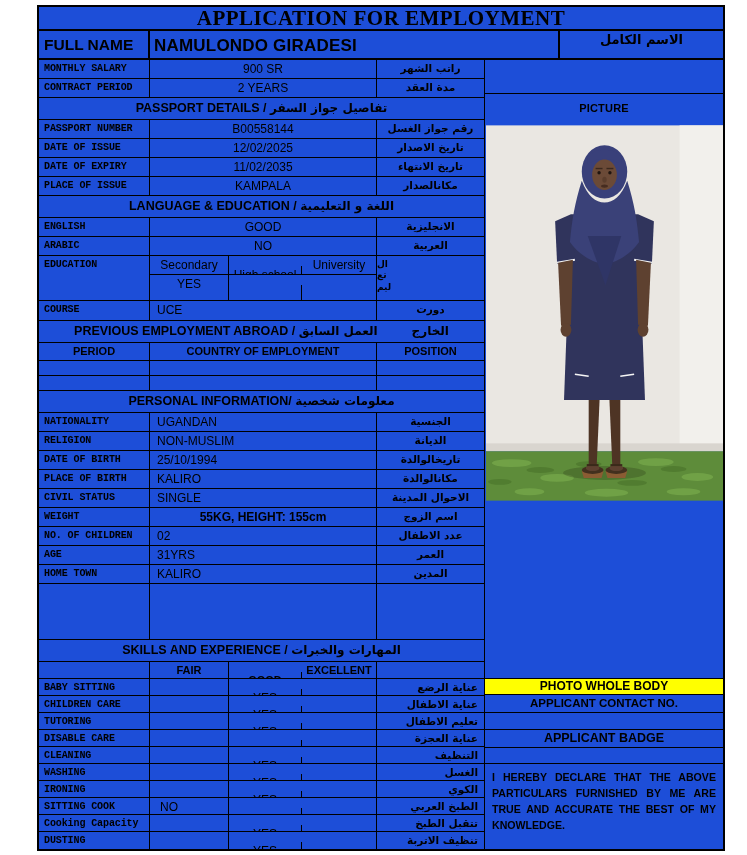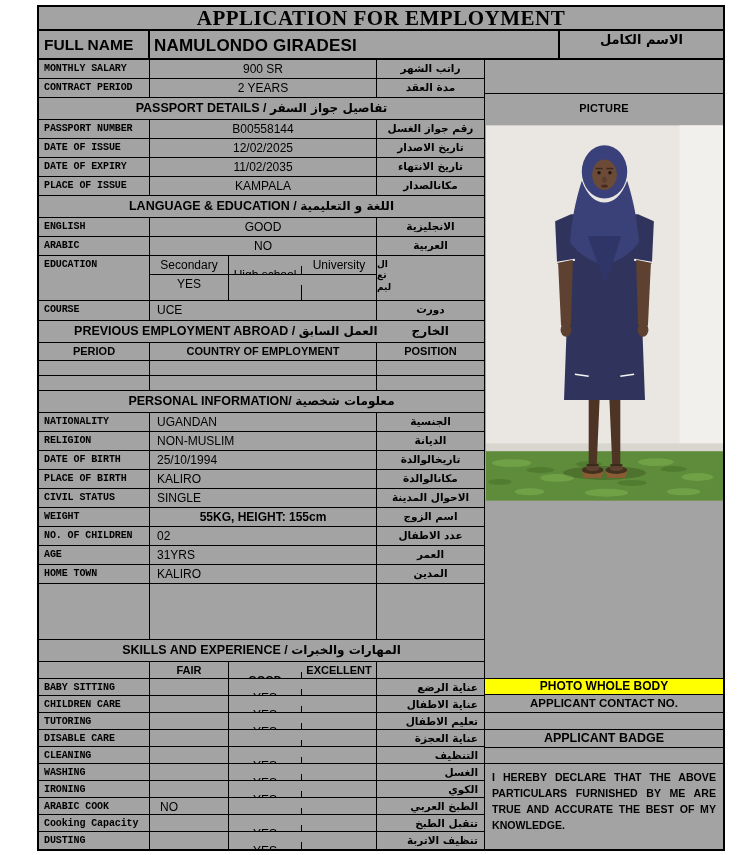--- a/index.html
+++ b/index.html
@@ -6,21 +6,21 @@
   html, body { background: #ffffff; }
   body {
     width: 747px; height: 855px; position: relative;
     font-family: "Liberation Sans", "DejaVu Sans", sans-serif;
     color: #000;
   }
   .ar { font-family: "DejaVu Sans", sans-serif; font-weight: bold; direction: rtl; }
 
   .form {
     position: absolute; left: 37px; top: 5px; width: 688px; height: 846px;
-    border: 2.5px solid #000; display: flex; flex-direction: column; background: #a3a3a3;
+    border: 2.5px solid #000; display: flex; flex-direction: column; background: #1d4ed8;
   }
   .title-row {
     height: 24px; border-bottom: 2px solid #000; text-align: center;
     font-family: "Liberation Serif", "DejaVu Serif", serif; font-weight: bold;
     font-size: 21px; line-height: 23px; letter-spacing: 0.5px; flex-shrink: 0;
   }
   .fn-row { height: 29px; border-bottom: 2px solid #000; display: flex; flex-shrink: 0; }
   .fn-lab { width: 111px; border-right: 2px solid #000; font-weight: bold; font-size: 15.5px; padding: 5px 0 0 5px; }
   .fn-val { width: 410px; border-right: 2px solid #000; font-weight: bold; font-size: 17px; padding: 5px 0 0 4px; letter-spacing: 0.2px; }
   .fn-ar  { flex: 1; text-align: center; font-size: 13px; padding-top: 1px; }
@@ -300,21 +300,21 @@
         <div class="arc ar rt">الغسل</div>
       </div>
       <div class="r h17">
         <div class="lab">IRONING</div>
         <div class="sc1"></div>
         <div class="sc2">YES</div>
         <div class="sc3"></div>
         <div class="arc ar rt">الكوي</div>
       </div>
       <div class="r h17">
-        <div class="lab">ARABIC COOK</div>
+        <div class="lab">SITTING COOK</div>
         <div class="sc1 sleft">NO</div>
         <div class="sc2"></div>
         <div class="sc3"></div>
         <div class="arc ar rt">الطبخ العربي</div>
       </div>
       <div class="r h17">
         <div class="lab">Cooking Capacity</div>
         <div class="sc1"></div>
         <div class="sc2">YES</div>
         <div class="sc3"></div>

